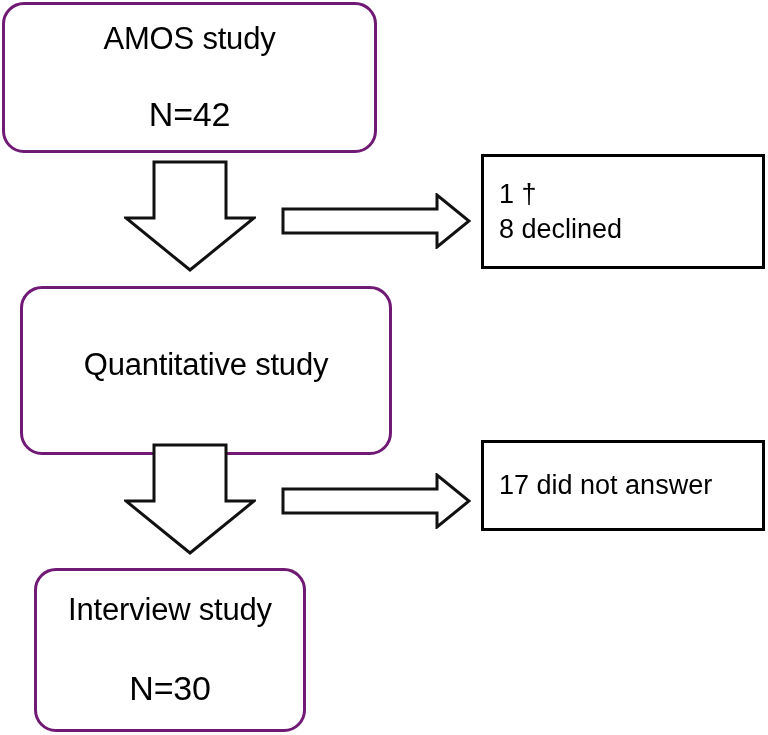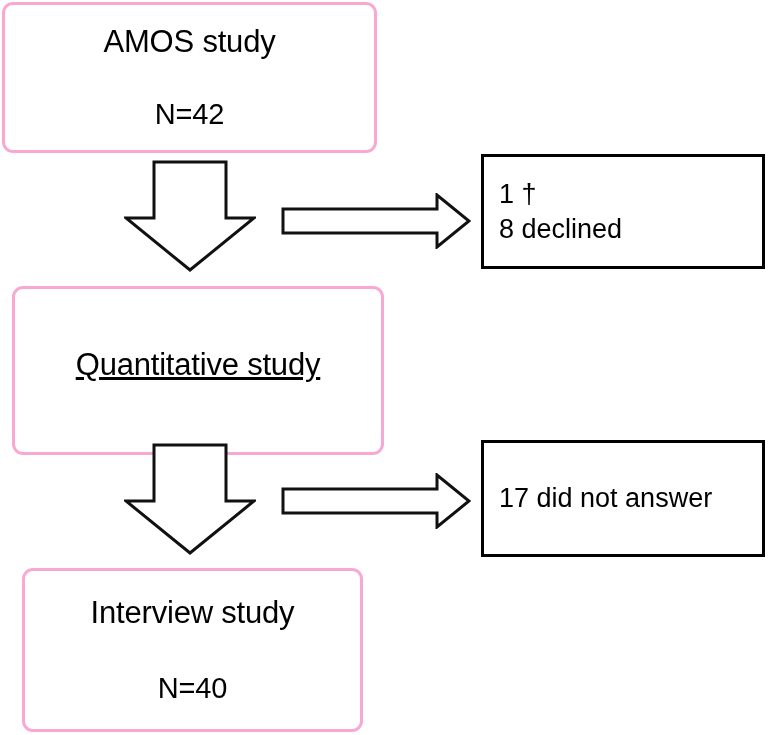--- a/index.html
+++ b/index.html
@@ -13,38 +13,38 @@
   #flowchart {
     position: relative;
     width: 768px;
     height: 735px;
     background: #ffffff;
     overflow: hidden;
   }
   .stage-box {
     position: absolute;
     box-sizing: border-box;
-    border: 3px solid #f9a8d4;
-    border-radius: 11px;
+    border: 3px solid #701a75;
+    border-radius: 22px;
     background: #ffffff;
     display: flex;
     flex-direction: column;
     align-items: center;
     justify-content: center;
     text-align: center;
     color: #000000;
   }
   .stage-title {
     font-size: 31px;
     line-height: 1.15;
     letter-spacing: -0.2px;
     white-space: nowrap;
   }
   .stage-count {
-    font-size: 29px;
+    font-size: 34px;
     line-height: 1.15;
     letter-spacing: -0.2px;
     white-space: nowrap;
     margin-top: 20px;
   }
   .exclusion-box {
     position: absolute;
     box-sizing: border-box;
     border: 3px solid #000000;
     background: #ffffff;
@@ -64,28 +64,28 @@
     display: block;
   }
   .arrow-shape {
     fill: #ffffff;
     stroke: #111111;
     stroke-width: 3;
     stroke-linejoin: miter;
   }
   
   #stage-0 { left: 2px;  top: 2px;   width: 375px; height: 151px; }
-  #stage-1 { left: 12px;  top: 286px; width: 372px; height: 169px; text-decoration: underline; }
-  #stage-2 { left: 22px; top: 568px; width: 341px; height: 164px; }
+  #stage-1 { left: 20px;  top: 286px; width: 372px; height: 169px; }
+  #stage-2 { left: 34px; top: 568px; width: 272px; height: 164px; }
   #stage-0 .stage-title { margin-bottom: 18px; }
   #stage-1 .stage-title { margin-bottom: 12px; }
   #stage-2 .stage-title { margin-bottom: 22px; }
   
   #exclusion-0 { left: 481px; top: 154px; width: 284px; height: 115px; }
-  #exclusion-1 { left: 481px; top: 440px; width: 284px; height: 117px; }
+  #exclusion-1 { left: 481px; top: 440px; width: 284px; height: 91px; }
   
   #arrow-down-0  { left: 124px; top: 160px; }
   #arrow-right-0 { left: 281px; top: 193px; }
   #arrow-down-1  { left: 124px; top: 443px; }
   #arrow-right-1 { left: 281px; top: 473px; }
 </style>
 </head>
 <body>
 
 <div id="flowchart">
@@ -119,16 +119,16 @@
   <svg class="arrow-svg" id="arrow-right-1" width="190" height="56" viewBox="0 0 190 56">
     <polygon class="arrow-shape" points="2,16 156,16 156,2 188,28 156,54 156,40 2,40"></polygon>
   </svg>
 
   <div class="exclusion-box" id="exclusion-1">
     <div class="exclusion-line">17 did not answer</div>
   </div>
 
   <div class="stage-box" id="stage-2">
     <div class="stage-title">Interview study</div>
-    <div class="stage-count">N=40</div>
+    <div class="stage-count">N=30</div>
   </div>
 
 </div>
 
 </body></html>

